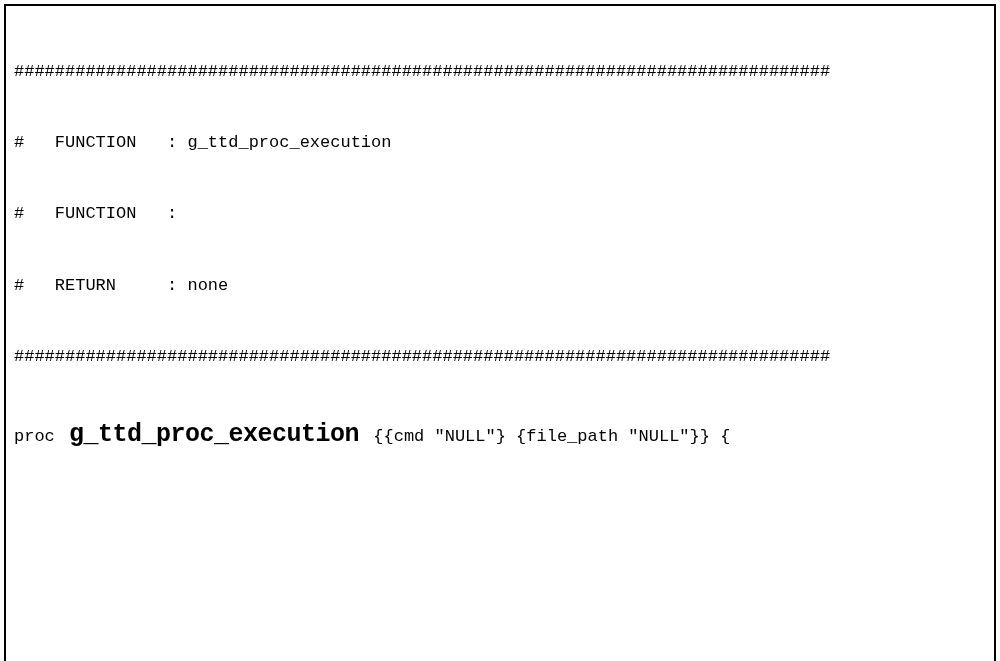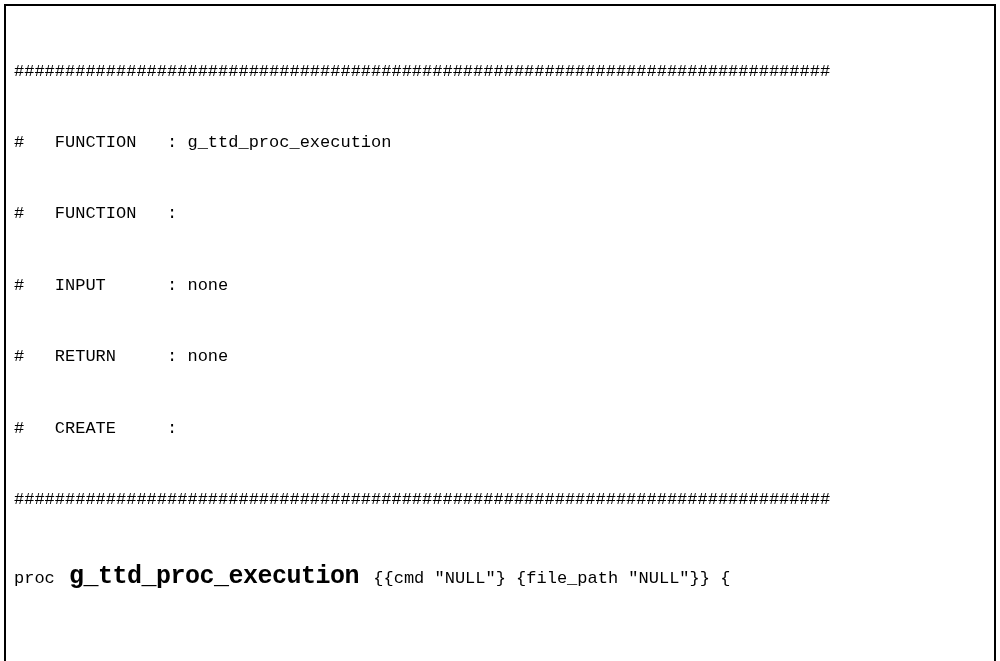--- a/index.html
+++ b/index.html
@@ -42,23 +42,21 @@
       letter-spacing: -0.5px;
     }
   </style>
 </head>
 <body>
 
 <div class="code-block">
   <div class="hr-line">################################################################################</div>
   <div class="comment-row"><span>#   FUNCTION   : </span><span>g_ttd_proc_execution</span></div>
   <div class="comment-row">#   FUNCTION   :</div>
-  <div class="comment-row"><span>#   INPUT      : </span><span>none</span></div>
   <div class="comment-row"><span>#   RETURN     : </span><span>none</span></div>
-  <div class="comment-row">#   CREATE     :</div>
   <div class="hr-line">################################################################################</div>
   <div class="proc-line"><span>proc </span><span class="proc-name">g_ttd_proc_execution</span><span> {{cmd "NULL"} {file_path "NULL"}} {</span></div>
   
   
   
   
   
   
   
   

